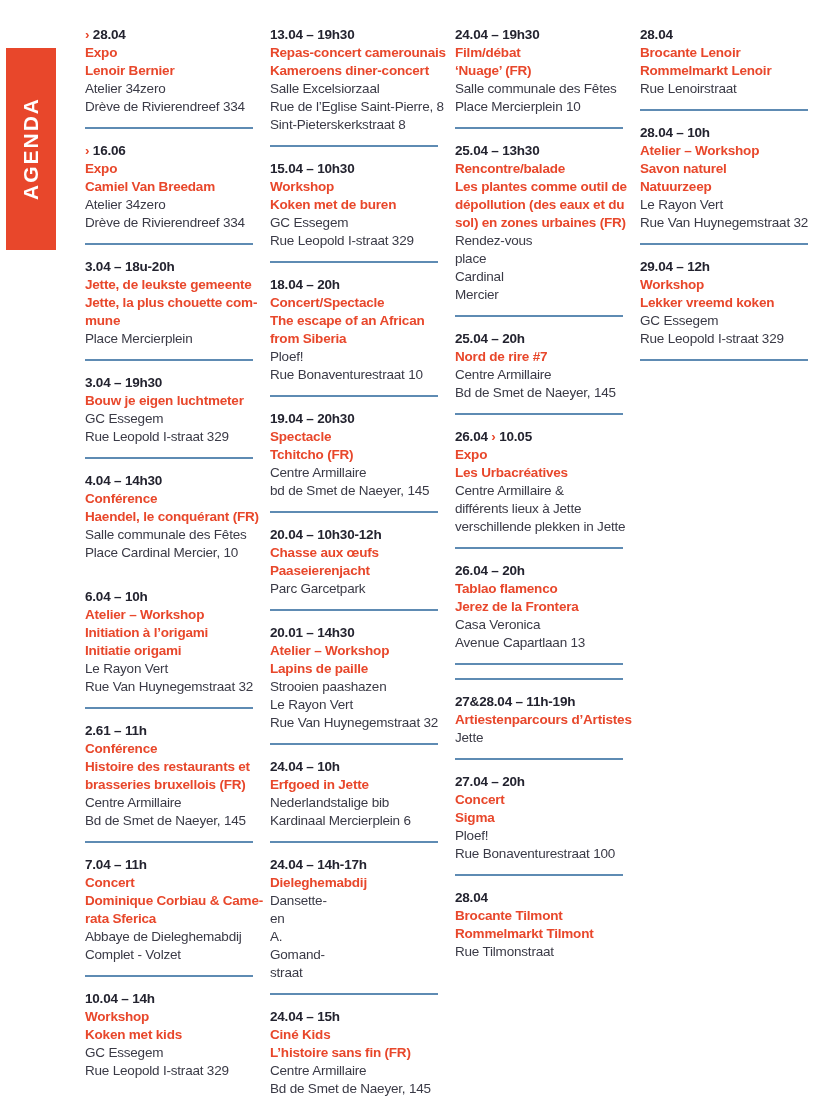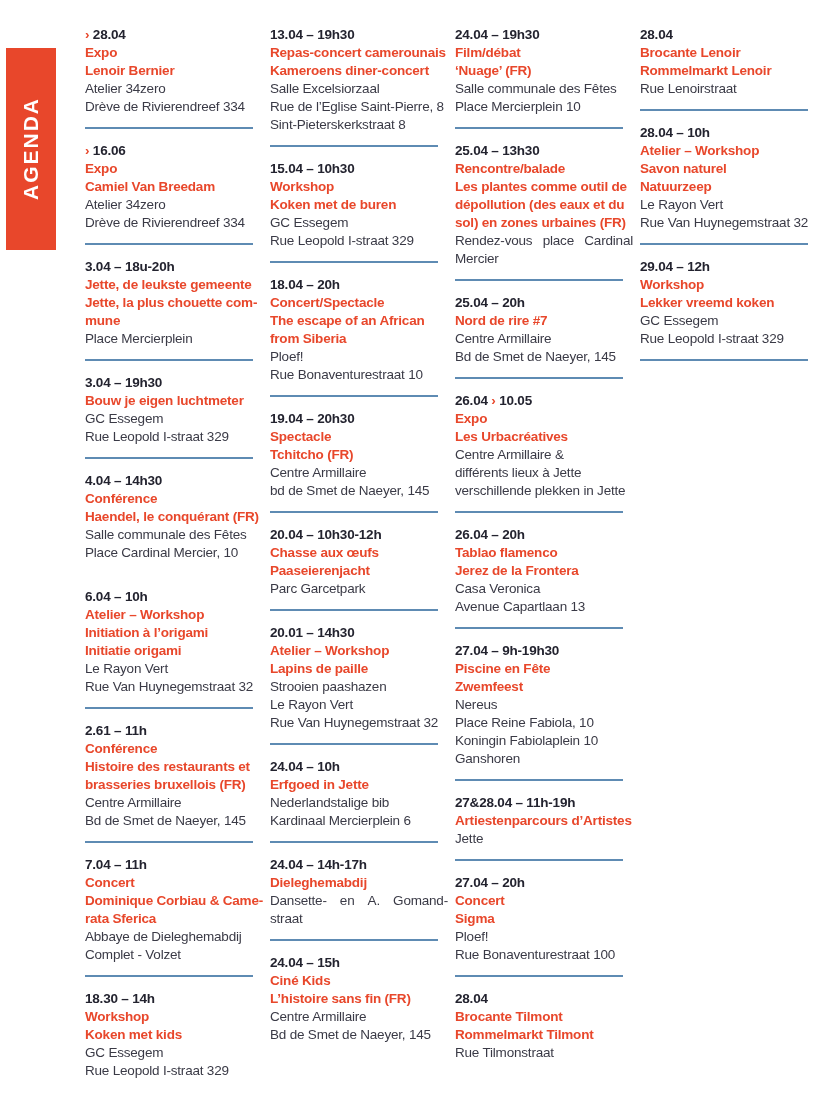--- a/index.html
+++ b/index.html
@@ -17,21 +17,21 @@
     color:#ffffff; font-weight:bold; font-size:21px; letter-spacing:2px;
   }
   .cols { position:absolute; left:85px; top:26px; display:flex; }
   .col { width:185px; }
   .col:last-child { width:182px; }
   .line { font-size:13.5px; line-height:18px; letter-spacing:-0.2px; white-space:nowrap; }
   .date  { font-weight:700; color:var(--datec); }
   .category { font-weight:700; color:var(--accent); }
   .title { font-weight:700; color:var(--accent); }
   .venue { color:var(--venuec); }
-  .justify { display:flex; justify-content:space-between; width:178px; white-space:normal; }
+  .justify { display:flex; justify-content:space-between; width:178px; white-space:normal;flex-direction:column; }
   .rule { width:168px; height:2px; background:var(--rulec); margin:11px 0 13px 0; }
   .gap { height:26px; }
   .chevron { color:var(--accent); font-weight:700; }
 </style>
 </head>
 <body>
 
 <div class="page" style="--accent: #E8472B; --datec: #23232F; --venuec: #3A3A46; --rulec: #5E8BB3; --bg: #FFFFFF;">
   <div class="banner">
     <span class="banner-text">AGENDA</span>
@@ -98,21 +98,21 @@
         <div class="entry">
           <div class="line date">7.04 – 11h</div>
           <div class="line category">Concert</div>
           <div class="line title">Dominique Corbiau &amp; Came-</div>
           <div class="line title">rata Sferica</div>
           <div class="line venue">Abbaye de Dieleghemabdij</div>
           <div class="line venue">Complet - Volzet</div>
         </div>
         <div class="rule"></div>
         <div class="entry">
-          <div class="line date">18.30 – 14h</div>
+          <div class="line date">10.04 – 14h</div>
           <div class="line category">Workshop</div>
           <div class="line title">Koken met kids</div>
           <div class="line venue">GC Essegem</div>
           <div class="line venue">Rue Leopold I-straat 329</div>
         </div>
       </div>
       <div class="col">
         <div class="entry">
           <div class="line date">13.04 – 19h30</div>
           <div class="line title">Repas-concert camerounais</div>
@@ -230,29 +230,20 @@
         </div>
         <div class="rule"></div>
         <div class="entry">
           <div class="line date">26.04 – 20h</div>
           <div class="line category">Tablao flamenco</div>
           <div class="line title">Jerez de la Frontera</div>
           <div class="line venue">Casa Veronica</div>
           <div class="line venue">Avenue Capartlaan 13</div>
         </div>
         <div class="rule"></div>
-        <div class="entry">
-          <div class="line date">27.04 – 9h-19h30</div>
-          <div class="line title">Piscine en Fête</div>
-          <div class="line title">Zwemfeest</div>
-          <div class="line venue">Nereus</div>
-          <div class="line venue">Place Reine Fabiola, 10</div>
-          <div class="line venue">Koningin Fabiolaplein 10</div>
-          <div class="line venue">Ganshoren</div>
-        </div>
         <div class="rule"></div>
         <div class="entry">
           <div class="line date">27&amp;28.04 – 11h-19h</div>
           <div class="line title">Artiestenparcours d’Artistes</div>
           <div class="line venue">Jette</div>
         </div>
         <div class="rule"></div>
         <div class="entry">
           <div class="line date">27.04 – 20h</div>
           <div class="line category">Concert</div>

